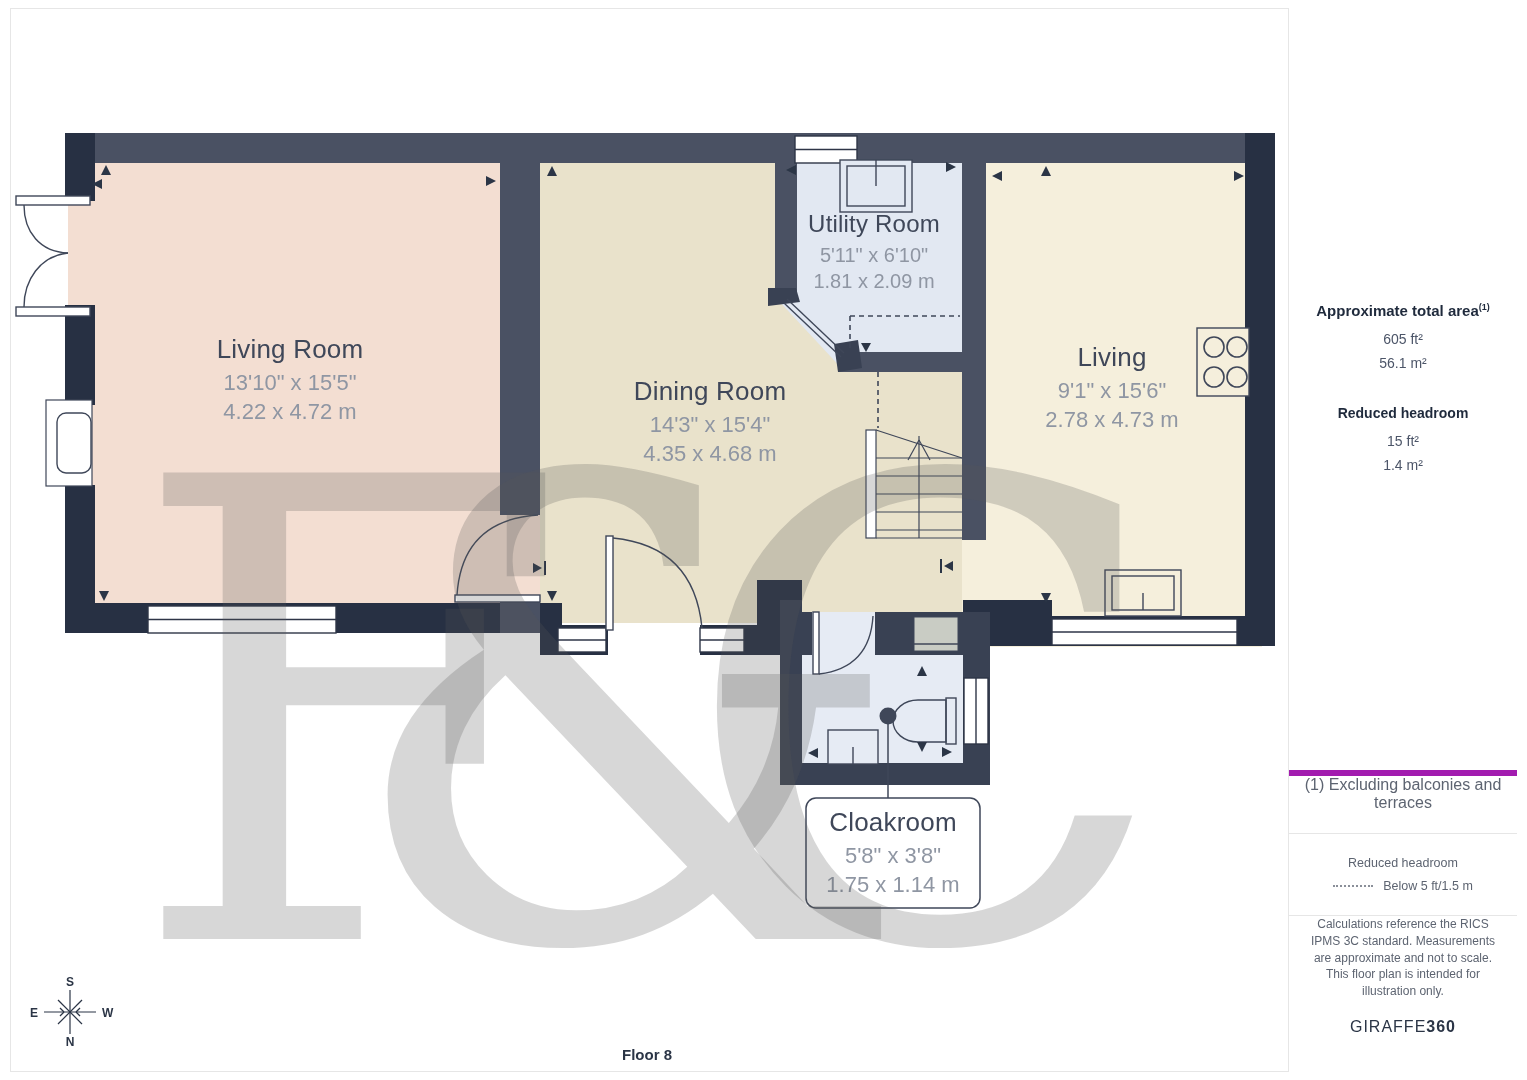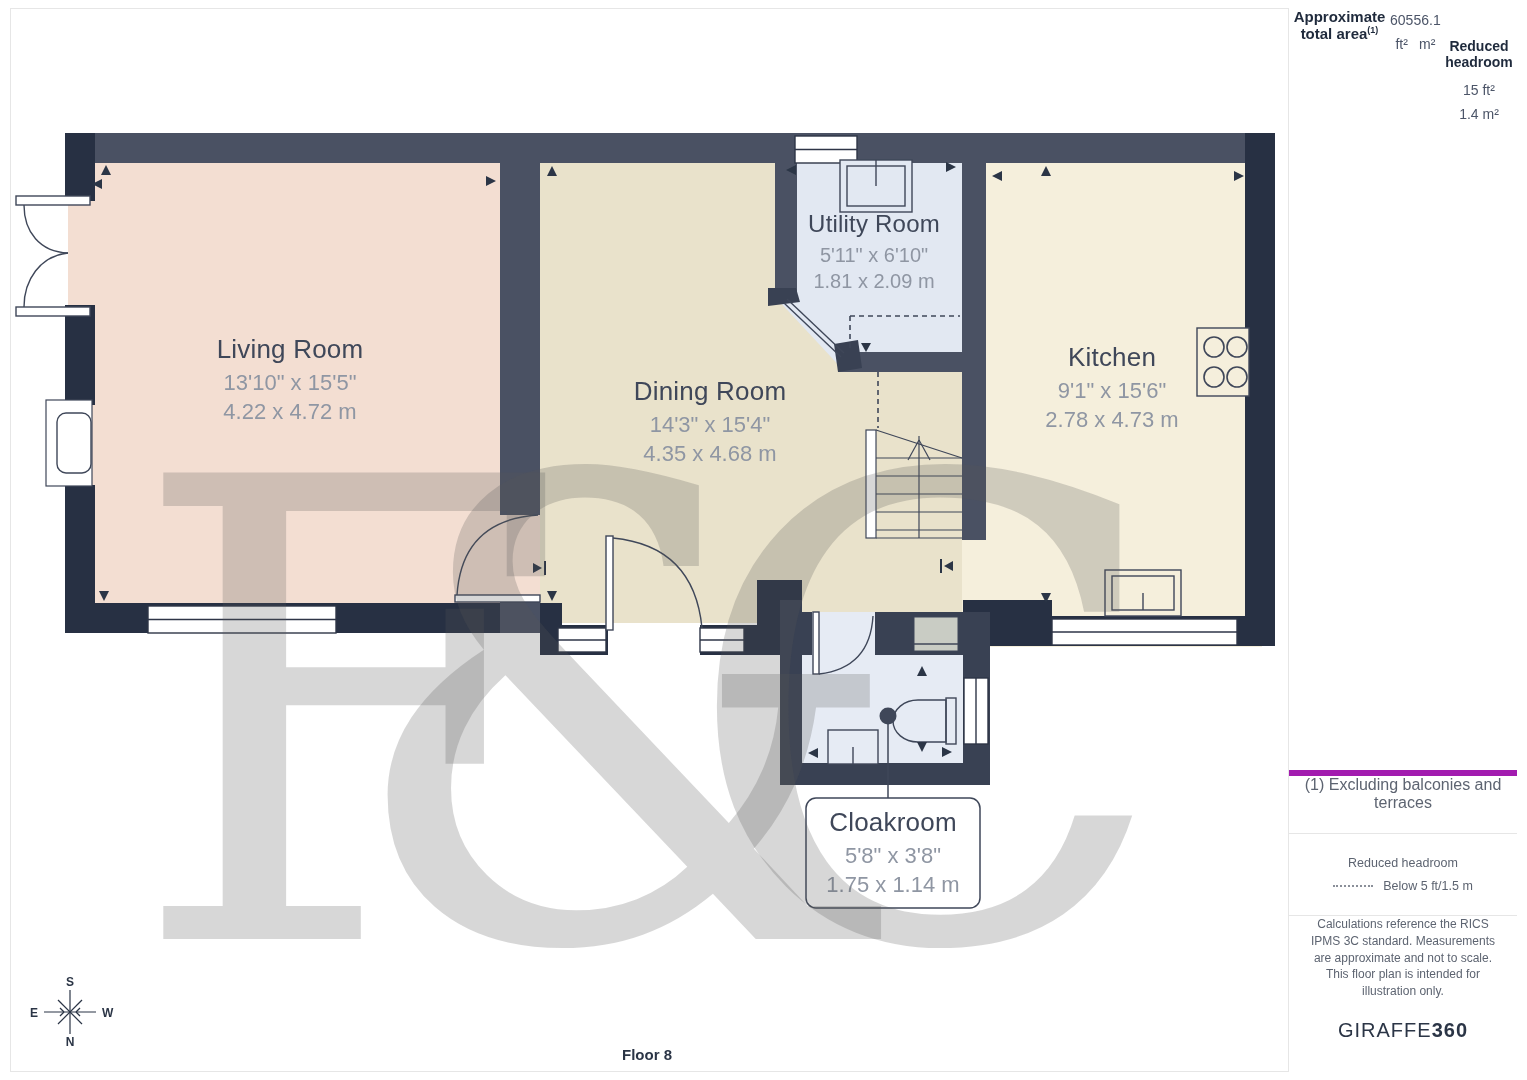--- a/index.html
+++ b/index.html
@@ -21,34 +21,34 @@
                font-size:640px; line-height:1; letter-spacing:-0.36em; color:rgba(88,88,88,0.24);
                pointer-events:none; user-select:none; }
 
   .floor-label { position:absolute; left:647px; top:1046px; transform:translateX(-50%);
                  font-size:15px; font-weight:bold; color:#2b3546; z-index:6; }
 
   
   .sidebar { position:absolute; left:1288px; top:8px; bottom:8px; width:229px; background:#fff;
              border-left:1px solid #e6e6e6; display:flex; flex-direction:column; z-index:7; }
   .sb-sec { text-align:center; color:#5d6471; }
-  .sb-area { flex:1; display:flex; flex-direction:row; justify-content:center; }
+  .sb-area { flex:1; display:flex; flex-direction:column; justify-content:center; }
   .sb-heading { font-size:15px; font-weight:bold; color:#1f2a3c; margin-bottom:8px; }
   .sb-heading sup { font-size:9px; }
   .sb-val { font-size:14px; color:#4c5568; line-height:24px; }
   .sb-group2 { margin-top:30px; }
   .sb-footnote { height:63px; border-top:6px solid #a21caf; display:flex; align-items:flex-start; justify-content:center;
                  font-size:16px; }
   .sb-legend { height:82px; border-top:1px solid #e6e6e6; display:flex; flex-direction:column;
                align-items:center; justify-content:center; font-size:12.5px; }
   .sb-legend-row { margin-top:9px; display:flex; align-items:center; }
   .dotted-line { display:inline-block; width:40px; border-bottom:2px dotted #8a8f99; margin-right:10px; height:2px; }
   .sb-disclaimer { height:157px; border-top:1px solid #e6e6e6; display:flex; flex-direction:column;
                    align-items:center; justify-content:flex-start; font-size:12px; line-height:1.4; padding:0 16px; }
-  .sb-brand { margin-top:16px; font-size:20px; color:#2b3546; letter-spacing:1px; }
+  .sb-brand { margin-top:16px; font-size:16px; color:#2b3546; letter-spacing:1px; }
   .sb-brand b { font-weight:bold; }
 </style>
 </head>
 <body>
 
 <div class="canvas">
 
   <div class="plan-area">
     <svg class="plan" width="1288" height="1080" viewBox="0 0 1288 1080">
 
@@ -250,21 +250,21 @@
       <div class="room-name">Dining Room</div>
       <div class="room-dims">14'3" x 15'4"</div>
       <div class="room-dims">4.35 x 4.68 m</div>
     </div>
     <div class="room-label small" style="left:874px; top:252px;">
       <div class="room-name">Utility Room</div>
       <div class="room-dims">5'11" x 6'10"</div>
       <div class="room-dims">1.81 x 2.09 m</div>
     </div>
     <div class="room-label" style="left:1112px; top:388px;">
-      <div class="room-name">Kitchen</div>
+      <div class="room-name">Living</div>
       <div class="room-dims">9'1" x 15'6"</div>
       <div class="room-dims">2.78 x 4.73 m</div>
     </div>
     <div class="room-label" style="left:893px; top:853px;text-align:center;">
       <div class="room-name">Cloakroom</div>
       <div class="room-dims">5'8" x 3'8"</div>
       <div class="room-dims">1.75 x 1.14 m</div>
     </div>
 
     <div class="watermark">F&amp;C</div>

